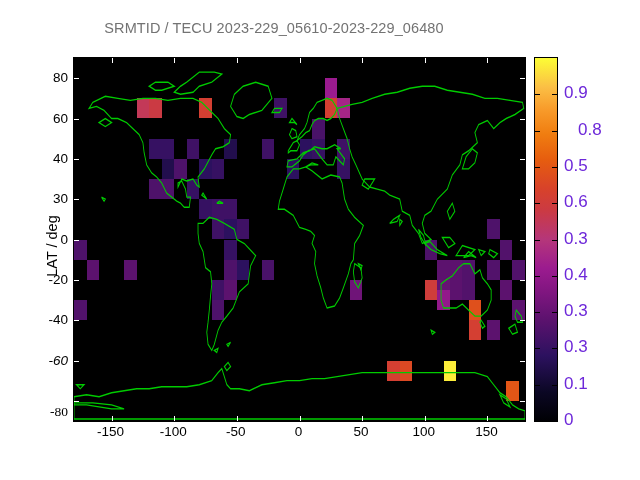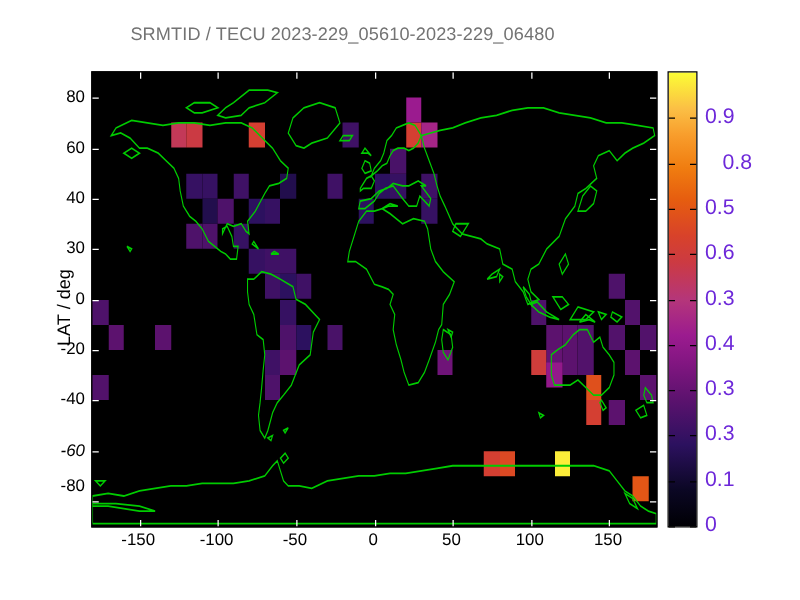--- a/index.html
+++ b/index.html
@@ -274,21 +274,21 @@
       <div class="cb-label" style="top: 93.3px;">0.9</div>
     </div>
 
 <div class="xlabel" style="left: 110.583px;">-150</div>
     <div class="xlabel" style="left: 173.222px;">-100</div>
     <div class="xlabel" style="left: 235.861px;">-50</div>
     <div class="xlabel" style="left: 298.5px;">0</div>
     <div class="xlabel" style="left: 361.139px;">50</div>
     <div class="xlabel" style="left: 423.778px;">100</div>
     <div class="xlabel" style="left: 486.417px;">150</div>
-    <div class="ylabel" style="top: 388px;">-80</div>
+    <div class="ylabel" style="top: 412px; font-family: Liberation Serif, serif;">-80</div>
     <div class="ylabel" style="top: 359.5px; font-style: italic;">-60</div>
     <div class="ylabel" style="top: 319.167px;">-40</div>
     <div class="ylabel" style="top: 278.833px;">-20</div>
     <div class="ylabel" style="top: 238.5px;">0</div>
     <div class="ylabel" style="top: 198.167px;">30</div>
     <div class="ylabel" style="top: 157.833px;">40</div>
     <div class="ylabel" style="top: 117.5px;">60</div>
     <div class="ylabel" style="top: 77.1667px;">80</div>
   </div>
 

